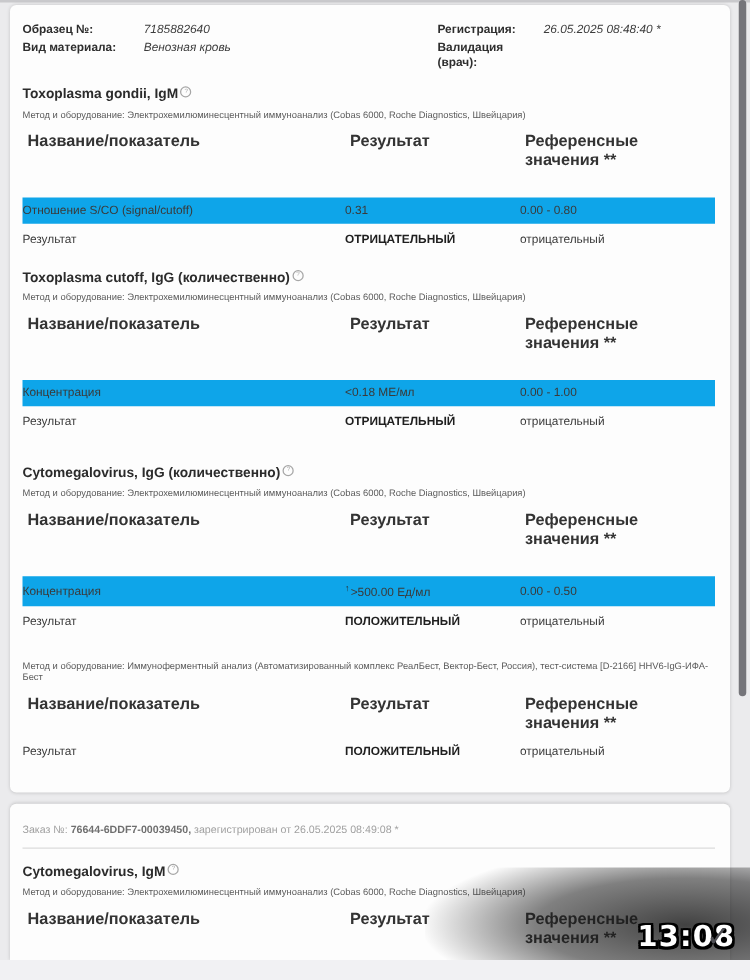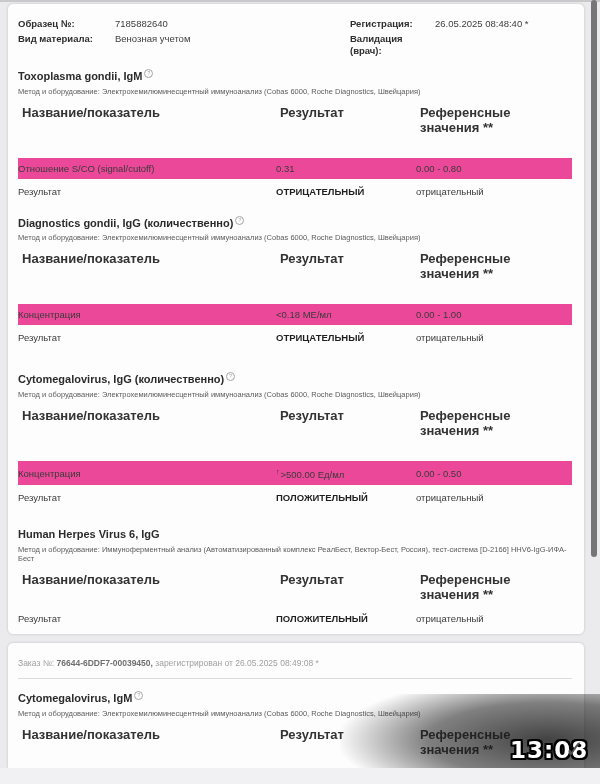--- a/index.html
+++ b/index.html
@@ -18,36 +18,36 @@
     background:#fdfdfd; border-radius:5px;
     box-shadow:0 0 3px rgba(0,0,0,0.18);
     box-sizing:border-box; overflow:hidden;
   }
   .page1 { top:4px; height:630px; padding:14px 12px 0 10px; }
   .page2 { top:643px; height:125px; padding:12px 12px 0 10px; border-bottom-left-radius:0; border-bottom-right-radius:0; }
 
   
   .hdr { display:grid; grid-template-columns:97px 235px 85px 1fr; row-gap:3px; font-size:9.5px; line-height:12px; }
   .hdr .lab { font-weight:bold; color:#2e2e2e; }
-  .hdr .val { color:#3d3d3d; }
+  .hdr .val { color:#3d3d3d;font-style:italic; }
 
   
   .sec { }
   .sec-title { font-size:11px; font-weight:bold; color:#2b2b2b; line-height:13px; }
   .info-badge {
     display:inline-block; width:7px; height:7px; line-height:7px;
     border:1px solid #a6a6a6; border-radius:50%;
     font-size:5px; color:#a6a6a6; text-align:center;
     vertical-align:super; margin-left:2px; font-weight:normal;
   }
   .method { font-size:7.5px; color:#5b5b5b; margin-top:4px; line-height:9px; }
   .grid3 { display:grid; grid-template-columns:258px 140px 1fr; }
   .thead { margin-top:5px; padding:4px 0 4px 4px; font-size:13px; font-weight:bold; color:#333; }
   .trow { padding:5px 0; font-size:9.5px; line-height:11px; align-items:center; margin-top:2px; }
-  .trow.shaded { background:#ec4899;margin-top:19px; }
+  .trow.shaded { background:#0ea5e9;margin-top:19px; }
   .res-bold { font-weight:bold; color:#1f1f1f; }
   .arrow-up { font-size:7px; vertical-align:super; margin-right:1px; color:#2b2b2b; }
 
   .mt12{margin-top:12px;} .mt14{margin-top:14px;} .mt20{margin-top:20px;} .mt24{margin-top:24px;}
 
   
   .footnotes { margin-top:74px; font-size:7px; color:#4a4a4a; line-height:12px; }
   .fn-gap { height:6px; }
 
   
@@ -83,21 +83,21 @@
 <div class="top-edge"></div>
 
 <div class="page page1">
 
   <div class="hdr">
     <div class="lab">Образец №:</div>
     <div class="val">7185882640</div>
     <div class="lab">Регистрация:</div>
     <div class="val">26.05.2025 08:48:40 *</div>
     <div class="lab">Вид материала:</div>
-    <div class="val">Венозная учетом</div>
+    <div class="val">Венозная кровь</div>
     <div class="lab">Валидация (врач):</div>
     <div class="val"></div>
   </div>
 
   <div class="sec mt12">
     <div class="sec-title"><span>Toxoplasma gondii, IgM</span><span class="info-badge">?</span></div>
     <div class="method"><span>Метод и оборудование:</span> <span>Электрохемилюминесцентный иммуноанализ (Cobas 6000, Roche Diagnostics, Швейцария)</span></div>
     <div class="grid3 thead">
       <div>Название/показатель</div>
       <div>Результат</div>
@@ -109,21 +109,21 @@
       <div>0.00 - 0.80</div>
     </div>
     <div class="grid3 trow">
       <div>Результат</div>
       <div class="res-bold">ОТРИЦАТЕЛЬНЫЙ</div>
       <div>отрицательный</div>
     </div>
   </div>
 
   <div class="sec mt14">
-    <div class="sec-title"><span>Diagnostics gondii, IgG (количественно)</span><span class="info-badge">?</span></div>
+    <div class="sec-title"><span>Toxoplasma cutoff, IgG (количественно)</span><span class="info-badge">?</span></div>
     <div class="method"><span>Метод и оборудование:</span> <span>Электрохемилюминесцентный иммуноанализ (Cobas 6000, Roche Diagnostics, Швейцария)</span></div>
     <div class="grid3 thead">
       <div>Название/показатель</div>
       <div>Результат</div>
       <div>Референсные значения **</div>
     </div>
     <div class="grid3 trow shaded">
       <div>Концентрация</div>
       <div>&lt;0.18 МЕ/мл</div>
       <div>0.00 - 1.00</div>
@@ -149,21 +149,20 @@
       <div>0.00 - 0.50</div>
     </div>
     <div class="grid3 trow">
       <div>Результат</div>
       <div class="res-bold">ПОЛОЖИТЕЛЬНЫЙ</div>
       <div>отрицательный</div>
     </div>
   </div>
 
   <div class="sec mt20">
-    <div class="sec-title"><span>Human Herpes Virus 6, IgG</span></div>
     <div class="method"><span>Метод и оборудование:</span> <span>Иммуноферментный анализ (Автоматизированный комплекс РеалБест, Вектор-Бест, Россия), тест-система [D-2166] HHV6-IgG-ИФА-Бест</span></div>
     <div class="grid3 thead">
       <div>Название/показатель</div>
       <div>Результат</div>
       <div>Референсные значения **</div>
     </div>
     <div class="grid3 trow">
       <div>Результат</div>
       <div class="res-bold">ПОЛОЖИТЕЛЬНЫЙ</div>
       <div>отрицательный</div>

